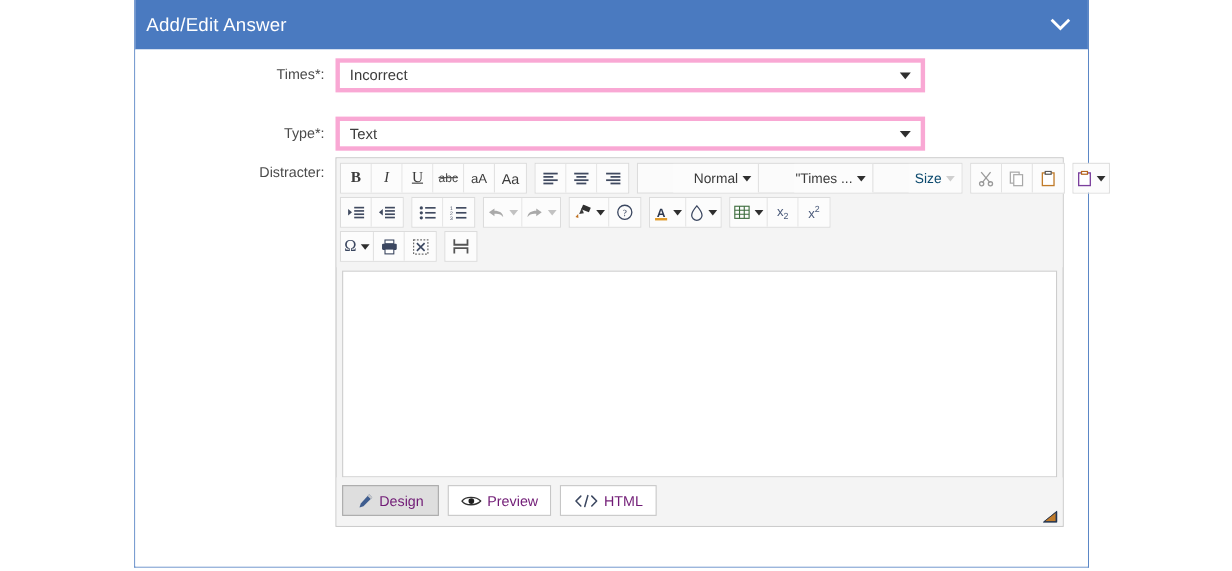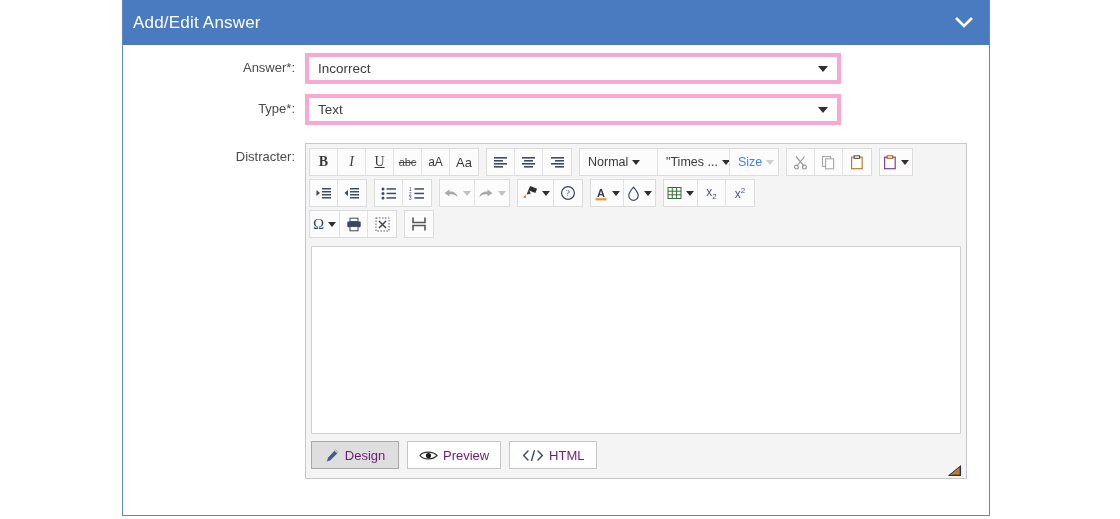--- a/index.html
+++ b/index.html
@@ -62,21 +62,21 @@
     background: #ffffff;
   }
 
   
   .form-row {
     position: absolute;
     display: flex;
     align-items: flex-start;
   }
   .row-answer { left: 0px;  top: 8px;  }
-  .row-type   { left: 0px;  top: 49px; }
+  .row-type   { left: 0px;  top: 61px; }
   .row-dist   { left: 0px;  top: 98px; }
 
   .field-label {
     width: 182px;
     text-align: right;
     padding-right: 10px;
     font-size: 13px;
     color: #4a4a4a;
     line-height: 30px;
     box-sizing: border-box;
@@ -165,35 +165,36 @@
     margin-left: 4px;
   }
   .tb-caret.light {
     border-top-color: #c2c2c2;
   }
 
   .tb-combo {
     height: 26px;
     display: flex;
     align-items: center;
-    justify-content: flex-start;
+    justify-content: flex-end;
     border-right: 1px solid #e2e2e2;
     background: #fcfcfc;
     font-size: 12.5px;
     color: #3b3b3b;
     padding: 0 6px 0 8px;
     cursor: pointer;
     box-sizing: border-box;
     white-space: nowrap;
     overflow: hidden;
+    margin-left: 32px;
   }
   .tb-combo:last-child { border-right: none; }
   .tb-combo.w-normal { width: 78px; }
   .tb-combo.w-font   { width: 72px; }
-  .tb-combo.w-size   { width: 48px; color: #3b82f6; }
+  .tb-combo.w-size   { width: 48px; color: #0c4a6e; }
   .tb-combo.w-size .tb-caret { border-top-color: #cfcfcf; }
 
   .bold-b   { font-weight: bold; font-family: "Liberation Serif", serif; font-size: 14px;}
   .ital-i   { font-style: italic; font-family: "Liberation Serif", serif; font-size: 14px;}
   .undl-u   { text-decoration: underline; font-family: "Liberation Serif", serif; font-size: 14px;}
   .strike-s { text-decoration: line-through; font-size: 11px; color:#4a4a4a;}
   .case-sm  { font-size: 12px; }
   .case-lg  { font-size: 13px; }
   .sub-x  { font-size: 12px; color:#4a5a7a;}
   .sub-x sub, .sub-x sup { font-size: 8px; }
@@ -257,21 +258,21 @@
       <div class="collapse-icon">
         <svg width="20" height="13" viewBox="0 0 20 13">
           <path d="M2 2 L10 10 L18 2" fill="none" stroke="#ffffff" stroke-width="2.6" stroke-linecap="butt"></path>
         </svg>
       </div>
     </div>
 
     <div class="panel-body">
 
       <div class="form-row row-answer">
-        <div class="field-label">Answer*:</div>
+        <div class="field-label">Times*:</div>
         <div class="select-box">
           <span>Incorrect</span>
           <span class="select-caret"></span>
         </div>
       </div>
 
       <div class="form-row row-type">
         <div class="field-label">Type*:</div>
         <div class="select-box">
           <span>Text</span>

